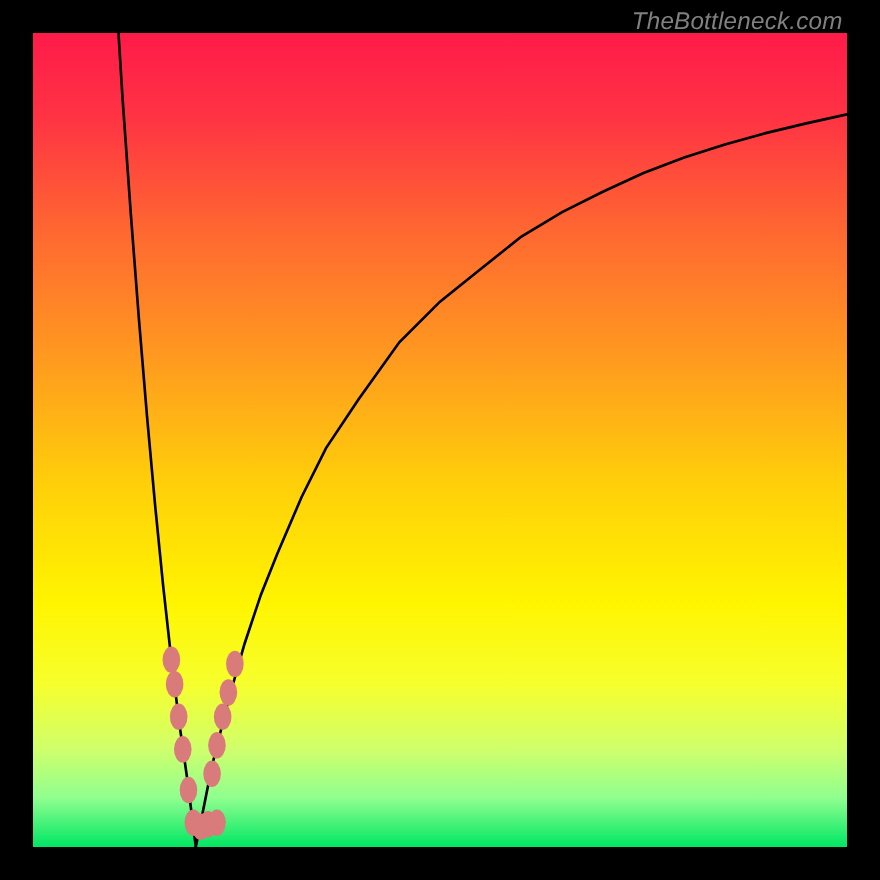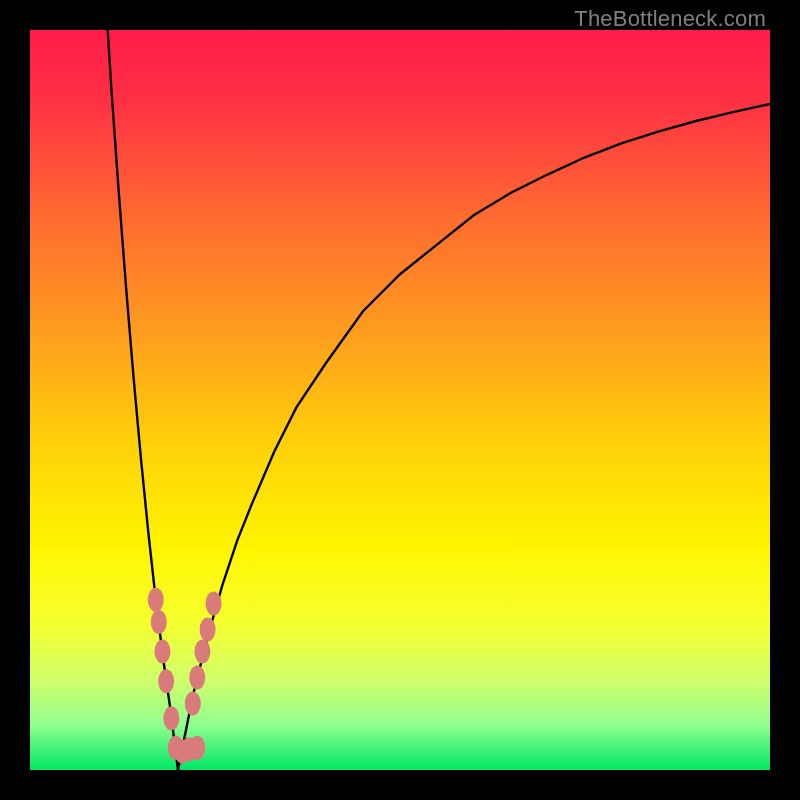--- a/index.html
+++ b/index.html
@@ -9,20 +9,21 @@
     height: 800px;
     overflow: hidden;
     background: #000;
     font-family: Arial, Helvetica, sans-serif;
   }
   .frame {
     position: absolute;
     left: 0; top: 0;
     width: 800px; height: 680px;
     background: #000;
+    font-style: italic;
   }
   .plot {
     position: absolute;
     left: 30px; top: 30px;
     width: 740px; height: 740px;
     overflow: hidden;
   }
   .gradient {
     position: absolute;
     left: 0; top: 0; right: 0; bottom: 0;

